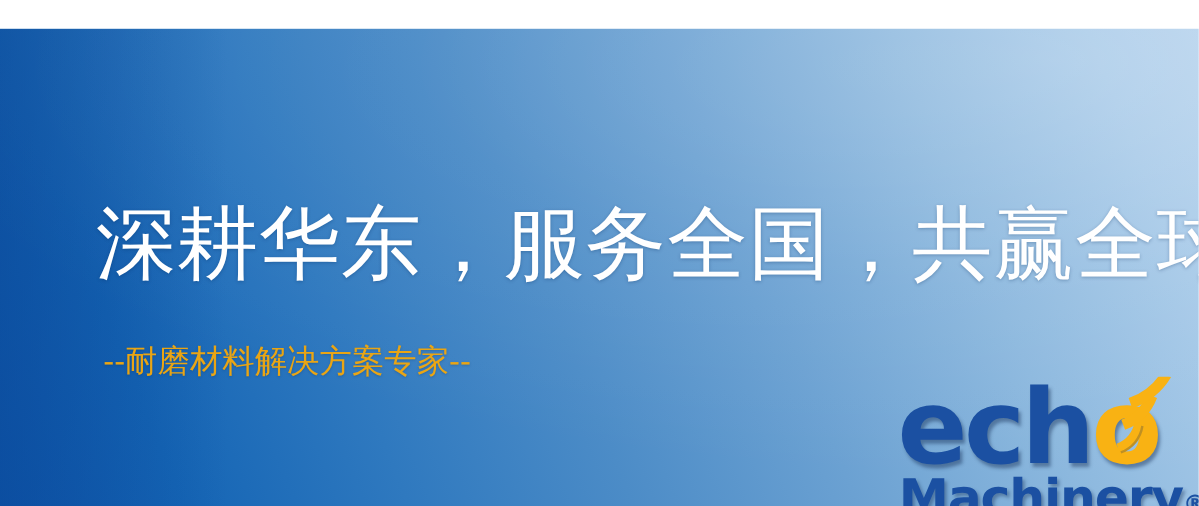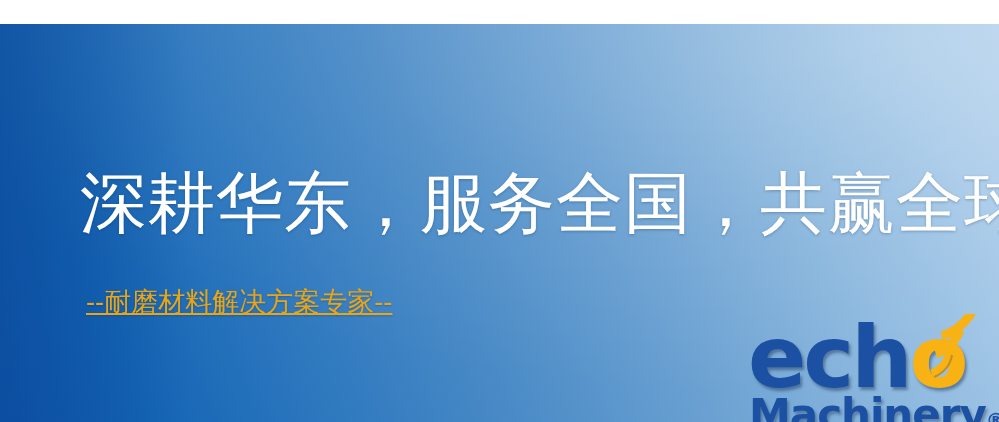--- a/index.html
+++ b/index.html
@@ -58,21 +58,20 @@
     position: absolute;
     left: 86px;
     top: 264px;
     color: #e9a514;
     font-family: "DejaVu Serif", "Liberation Serif", serif;
     font-size: 27px;
     line-height: 1.0;
     letter-spacing: 0px;
     white-space: nowrap;
     text-shadow: 0 1px 2px rgba(0,40,90,0.25);
-    text-decoration: underline;
   }
 
   
   .logo {
     position: absolute;
     left: 744px;
     top: 294px;
     width: 255px;
     height: 128px;
   }

